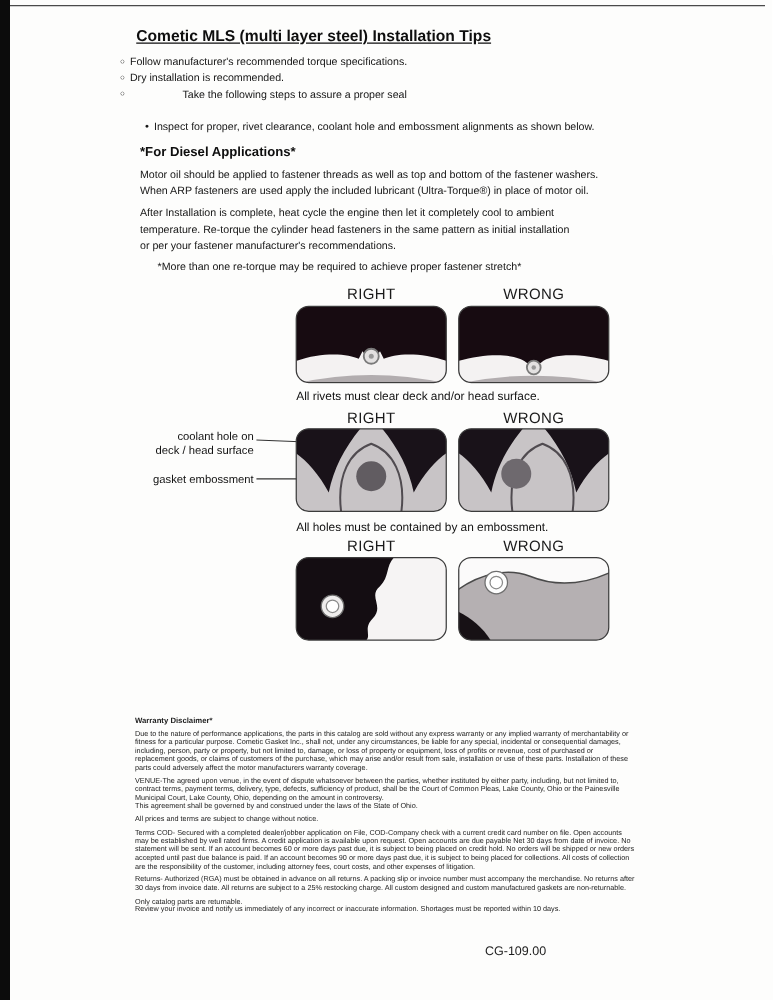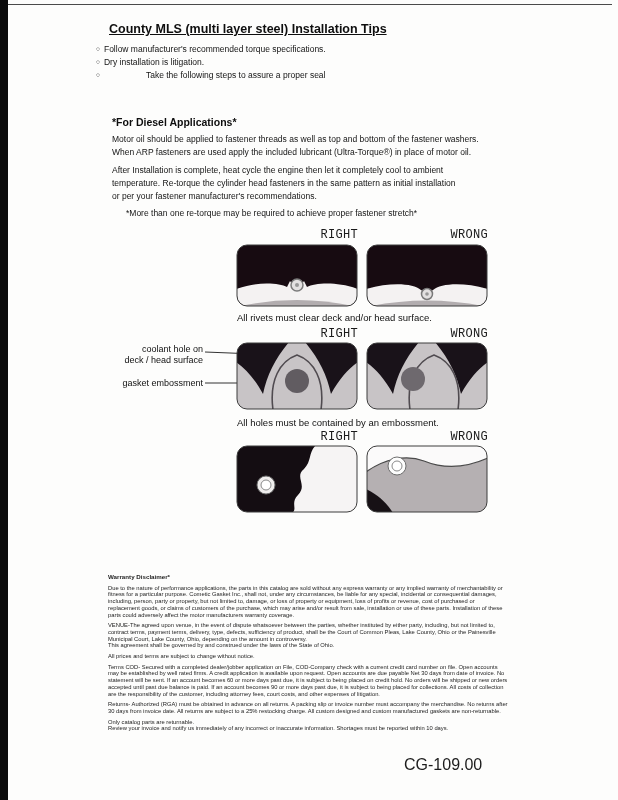--- a/index.html
+++ b/index.html
@@ -8,50 +8,54 @@
   .page { position:relative; width:618px; height:800px; background:#fdfdfc; overflow:hidden; margin:0 auto; }
   .left-bar { position:absolute; left:0; top:0; width:8px; height:800px; background:#0c0c0c; }
   .top-line { position:absolute; left:8px; top:4px; width:604px; height:1px; background:#4a4a4a; }
   .title { position:absolute; left:109px; top:22px; font-size:12.5px; font-weight:bold; text-decoration:underline; color:#0e0e0e; }
   .tip-row { position:absolute; font-size:8.5px; display:flex; align-items:flex-end; gap:4px; color:#141414; }
   .bullet-o::before { content:"○"; font-size:6.5px; position:relative; top:-1px; }
   .bullet-dot::before { content:"•"; font-size:9px; }
   .section-head { position:absolute; font-size:10.5px; font-weight:bold; color:#0e0e0e; }
   .para { position:absolute; left:112px; width:402px; font-size:8.5px; line-height:13px; white-space:pre-line; color:#141414; }
   .note { position:absolute; left:126px; font-size:8.5px; color:#141414; }
-  .label-rw { position:absolute; width:122px; text-align:right; font-size:12px; letter-spacing:0.3px; color:#1a1a1a;font-family:Liberation Mono, monospace; }
+  .label-rw { position:absolute; width:122px; text-align:center; font-size:12px; letter-spacing:0.3px; color:#1a1a1a; }
   .fig { position:absolute; width:122px; }
   .caption { position:absolute; font-size:9.5px; white-space:pre-line; color:#111; line-height:12.5px; }
   .callout { position:absolute; font-size:9px; text-align:right; white-space:pre-line; line-height:10.5px; color:#111; }
   .leader { position:absolute; }
   .disclaimer { position:absolute; left:108px; top:574px; width:400px; font-size:5.8px; line-height:6.7px; color:#1d1d1d; }
   .disclaimer .d-head { font-size:6.2px; font-weight:bold; margin-bottom:4px; }
   .disclaimer p { margin-bottom:4px; white-space:pre-line; }
-  .page-code { position:absolute; left:404px; top:756px; font-size:16px; color:#1c1c1c;text-align:center; }
+  .page-code { position:absolute; left:388px; top:756px; font-size:10px; color:#1c1c1c;text-align:center; }
 </style>
 </head>
 <body>
 
 <div class="page">
   <div class="left-bar"></div>
   <div class="top-line"></div>
 
-  <h1 class="title">County MLS (multi layer steel) Installation Tips</h1>
+  <h1 class="title">Cometic MLS (multi layer steel) Installation Tips</h1>
 
   <div class="tip-row" style="left:96px; top:44px;">
     <span class="bullet-o"></span>
     <span>Follow manufacturer's recommended torque specifications.</span>
   </div>
   <div class="tip-row" style="left:96px; top:57px;">
     <span class="bullet-o"></span>
-    <span>Dry installation is litigation.</span>
+    <span>Dry installation is recommended.</span>
   </div>
   <div class="tip-row" style="left:96px; top:70px;gap:46px;">
     <span class="bullet-o"></span>
     <span>Take the following steps to assure a proper seal</span>
+  </div>
+  <div class="tip-row" style="left:116px; top:96px;">
+    <span class="bullet-dot"></span>
+    <span>Inspect for proper, rivet clearance, coolant hole and embossment alignments as shown below.</span>
   </div>
 
   <h2 class="section-head" style="left:112px; top:116px;">*For Diesel Applications*</h2>
   <p class="para" style="top:164px;">After Installation is complete, heat cycle the engine then let it completely cool to ambient
 temperature. Re-torque the cylinder head fasteners in the same pattern as initial installation
 or per your fastener manufacturer's recommendations.</p>
   <p class="para" style="top:133px;">Motor oil should be applied to fastener threads as well as top and bottom of the fastener washers.
 When ARP fasteners are used apply the included lubricant (Ultra-Torque®) in place of motor oil.</p>
   <p class="note" style="top:208px;">*More than one re-torque may be required to achieve proper fastener stretch*</p>
 

